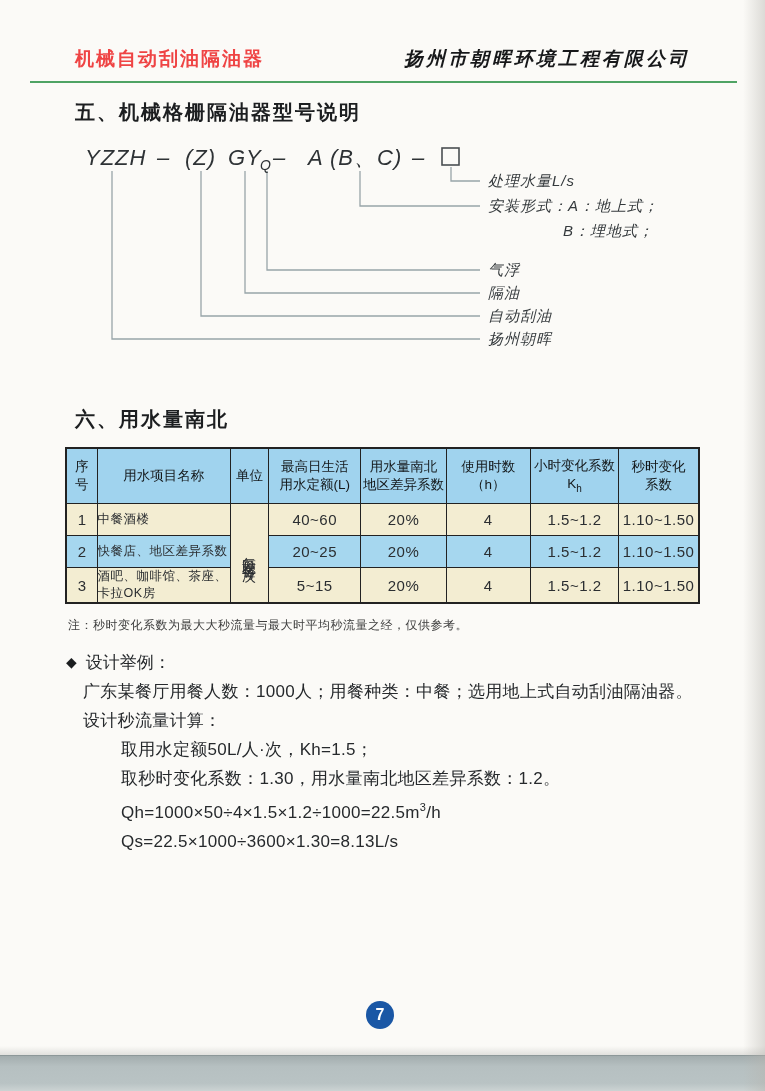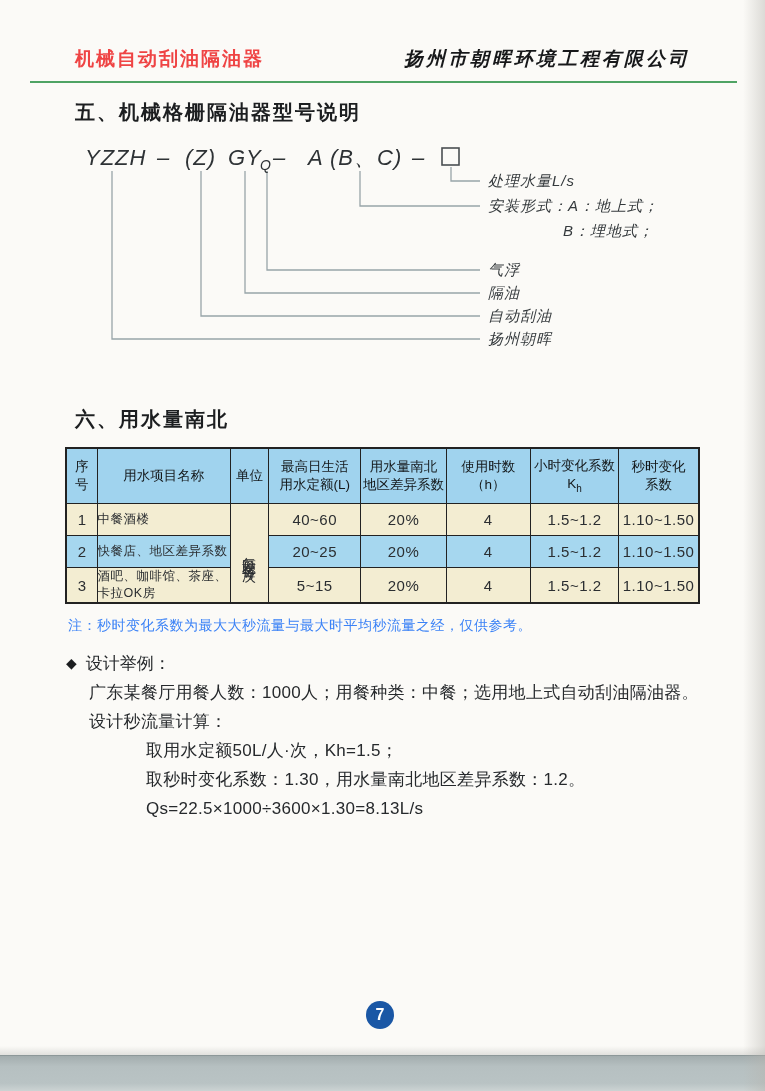--- a/index.html
+++ b/index.html
@@ -48,26 +48,26 @@
   td.c-name{font-size:12.5px;padding-left:5px;letter-spacing:.5px;}
   td.c-val{text-align:center;font-size:15px;letter-spacing:.5px;}
   td.c-unit{background:#f3edd2;text-align:center;vertical-align:middle;}
   .vert{writing-mode:vertical-lr;text-orientation:upright;font-size:14px;
     letter-spacing:3px;line-height:1;margin:0 auto;}
   tr.row-cream td{background:#f3edd2;}
   tr.row-blue td{background:#a6d7ef;}
   tr td.c-unit{background:#f3edd2;}
   sub.khsub{font-size:10px;}
   
-  .note{margin:13px 0 4px 68px;font-size:14px;color:#3b82f6;letter-spacing:.5px;}
+  .note{margin:13px 0 4px 68px;font-size:12px;color:#404040;letter-spacing:.5px;}
   .example{margin:14px 0 0 66px;font-size:17px;color:#26292c;line-height:29px;}
   .ex-title{display:flex;align-items:center;gap:9px;}
   .diamond{font-size:14px;color:#1b1d1f;}
-  .ex-line{margin-left:23px;letter-spacing:.3px;}
-  .ex-line.indent{margin-left:80px;}
+  .ex-line{margin-left:17px;letter-spacing:.3px;}
+  .ex-line.indent{margin-left:55px;}
   .ex-line sup{font-size:11px;}
   .ex-line sub{font-size:12px;}
   
   .page-badge{position:absolute;left:366px;top:1001px;width:28px;height:28px;
     border-radius:50%;background:#1a57a5;color:#fff;font-size:16px;font-weight:bold;
     display:flex;align-items:center;justify-content:center;}
 </style>
 </head>
 <body>
 
@@ -185,20 +185,23 @@
 
 <div class="example">
   <div class="ex-title">
     <span class="diamond">◆</span>
     <span>设计举例：</span>
   </div>
   <div class="ex-line">广东某餐厅用餐人数：1000人；用餐种类：中餐；选用地上式自动刮油隔油器。</div>
   <div class="ex-line">设计秒流量计算：</div>
   <div class="ex-line indent">取用水定额50L/人·次，Kh=1.5；</div>
   <div class="ex-line indent">取秒时变化系数：1.30，用水量南北地区差异系数：1.2。</div>
+  <div class="ex-line indent">
+    <span>Qh=1000×50÷4×1.5×1.2÷1000=22.5m</span><sup>3</sup><span>/h</span>
+  </div>
   <div class="ex-line indent">Qs=22.5×1000÷3600×1.30=8.13L/s</div>
 </div>
 
 <div class="page-badge">7</div>
 
 <div class="bottom-shadow"></div>
 <div class="bottom-strip"></div>
 <div class="edge-shade"></div>
 
 </body></html>

